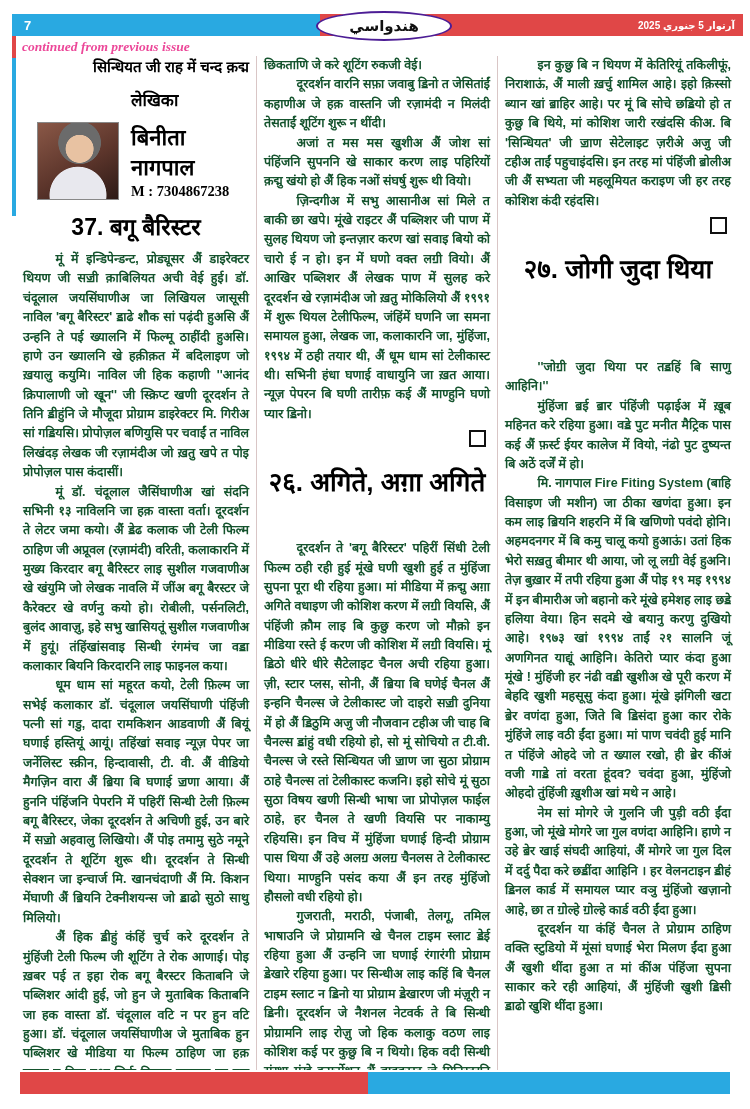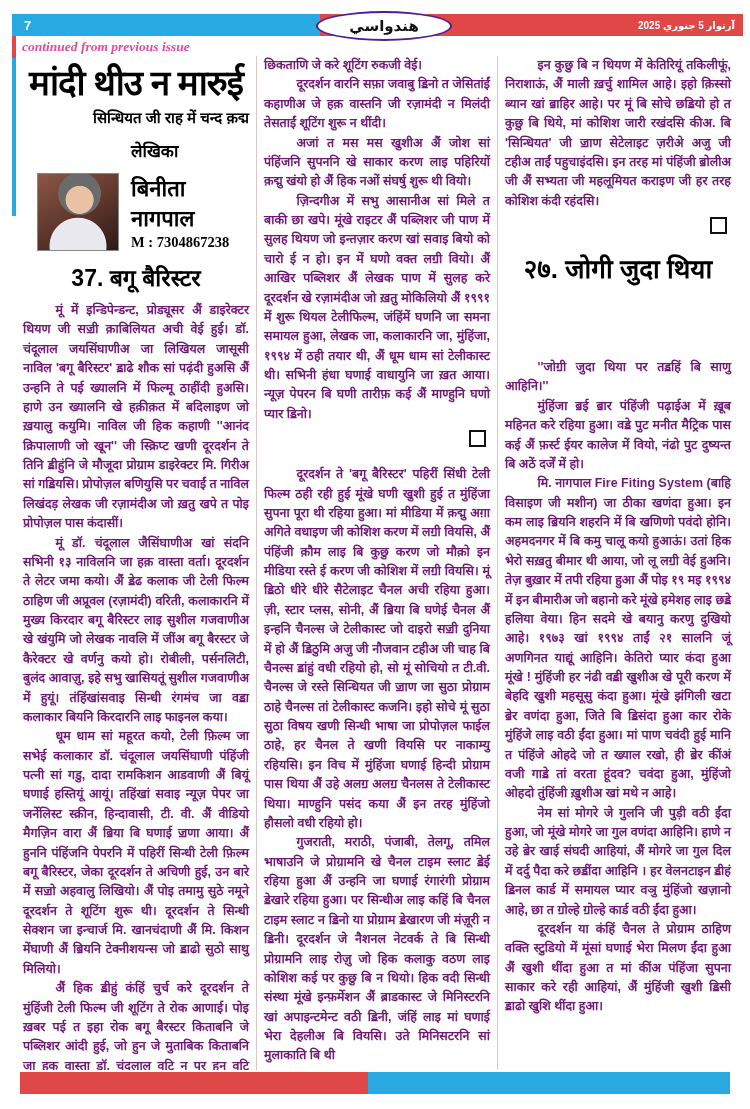--- a/index.html
+++ b/index.html
@@ -17,21 +17,21 @@
   .edge-strip{position:absolute;left:12px;top:36px;width:4px;height:180px;background:#29a9e1;}
   .edge-strip:before{content:"";position:absolute;left:0;top:0;width:4px;height:22px;background:#e04747;}
   
   .continued{position:absolute;left:22px;top:39px;color:#ec4899;font-weight:bold;font-style:italic;
              font-size:13.5px;font-family:"Liberation Serif","DejaVu Serif",serif;}
   
   .columns{position:absolute;left:16px;top:56px;width:722px;height:1014px;display:flex;}
   .col{flex:1;padding:0 7px;overflow:hidden;}
   .col + .col{border-left:1px solid #d9c6c6;}
   .col1{padding-top:0;}
-  p.body{margin:0;font-size:12.5px;line-height:1.55;font-weight:700;color:#701a75;
+  p.body{margin:0;font-size:12.5px;line-height:1.55;font-weight:700;color:#14532d;
          text-align:justify;text-indent:2.6em;}
   p.body.noindent{text-indent:0;}
   
   .art-title{font-size:35px;font-weight:bold;color:#000;text-align:center;margin:2px 0 2px 0;letter-spacing:-1px;}
   .art-sub{font-size:15px;font-weight:bold;text-align:right;margin:0 0 8px 0;}
   .author-row{display:flex;align-items:flex-end;margin:2px 0 2px 14px;}
   .photo{width:80px;height:76px;border:1px solid #888;flex:0 0 auto;
          background:
            radial-gradient(circle at 52% 34%, #e8c2a2 0 21%, rgba(0,0,0,0) 22%),
            radial-gradient(circle at 52% 26%, #6b6b6b 0 30%, rgba(0,0,0,0) 31%),
@@ -65,21 +65,20 @@
     </div>
   </div>
   <div class="masthead">هندواسي</div>
   <div class="edge-strip"></div>
 
   <div class="continued">continued from previous issue</div>
 
   <div class="columns">
 
     <div class="col col1">
-      <div class="art-title">मांदी थीउ न मारुई</div>
       <div class="art-sub">सिन्धियत जी राह में चन्द क़द्म</div>
       <div class="author-row">
         <div class="photo"></div>
         <div class="author-info">
           <div class="author-label">लेखिका</div>
           <div class="author-name">बिनीता नागपाल</div>
           <div class="author-phone">M : 7304867238</div>
         </div>
       </div>
       <div class="sec-head">37. बगू बैरिस्टर</div>
@@ -88,20 +87,21 @@
       <p class="body">धूम धाम सां महूरत कयो, टेली फ़िल्म जा सभेई कलाकार डॉ. चंदूलाल जयसिंघाणी पंहिंजी पत्नी सां गडु, दादा रामकिशन आडवाणी अैं बियूं घणाई हस्तियूं आयूं। तहिंखां सवाइ न्यूज़ पेपर जा जर्नेलिस्ट स्क्रीन, हिन्दावासी, टी. वी. अैं वीडियो मैगज़िन वारा अैं ॿिया बि घणाई ॼणा आया। अैं हुननि पंहिंजनि पेपरनि में पहिरीं सिन्धी टेली फ़िल्म बगू बैरिस्टर, जेका दूरदर्शन ते अचिणी हुई, उन बारे में सॼो अहवालु लिखियो। अैं पोइ तमामु सुठे नमूने दूरदर्शन ते शूटिंग शुरू थी। दूरदर्शन ते सिन्धी सेक्शन जा इन्चार्ज मि. खानचंदाणी अैं मि. किशन मेंघाणी अैं ॿियनि टेक्नीशयन्स जो ॾाढो सुठो साथु मिलियो।</p>
       <p class="body">अैं हिक ॾीहुं कंहिं चुर्च करे दूरदर्शन ते मुंहिंजी टेली फिल्म जी शूटिंग ते रोक आणाई। पोइ ख़बर पई त इहा रोक बगू बैरस्टर किताबनि जे पब्लिशर आंदी हुई, जो हुन जे मुताबिक किताबनि जा हक वास्ता डॉ. चंदूलाल वटि न पर हुन वटि हुआ। डॉ. चंदूलाल जयसिंघाणीअ जे मुताबिक हुन पब्लिशर खे मीडिया या फिल्म ठाहिण जा हक़ वास्ता न ॾिना हुआ सिर्फ किताब छपाइण जा हक़ वास्ता ॾिना हुआईं। हुननि जी पाण में</p>
     </div>
 
     <div class="col">
       <p class="body noindent">छिकताणि जे करे शूटिंग रुकजी वेई।</p>
       <p class="body">दूरदर्शन वारनि सफ़ा जवाबु ॾिनो त जेसितांईं कहाणीअ जे हक़ वास्तनि जी रज़ामंदी न मिलंदी तेसताईं शूटिंग शुरू न थींदी।</p>
       <p class="body">अजां त मस मस खुशीअ अैं जोश सां पंहिंजनि सुपननि खे साकार करण लाइ पहिरियों क़द्मु खंयो हो अैं हिक नओं संघर्षु शुरू थी वियो।</p>
       <p class="body">ज़िन्दगीअ में सभु आसानीअ सां मिले त बाकी छा खपे। मूंखे राइटर अैं पब्लिशर जी पाण में सुलह थियण जो इन्तज़ार करण खां सवाइ बियो को चारो ई न हो। इन में घणो वक्त लॻी वियो। अैं आखिर पब्लिशर अैं लेखक पाण में सुलह करे दूरदर्शन खे रज़ामंदीअ जो ख़तु मोकिलियो अैं १९९१ में शुरू थियल टेलीफिल्म, जंहिंमें घणनि जा समना समायल हुआ, लेखक जा, कलाकारनि जा, मुंहिंजा, १९९४ में ठही तयार थी, अैं धूम धाम सां टेलीकास्ट थी। सभिनी हंधा घणाई वाधायुनि जा ख़त आया। न्यूज़ पेपरन बि घणी तारीफ़ कई अैं माण्हुनि घणो प्यार ॾिनो।</p>
       <div class="endmark"></div>
+      <div class="sec-head big">२६. अगिते, अग़ा अगिते</div>
       <div class="spacer"></div>
       <p class="body">दूरदर्शन ते 'बगू बैरिस्टर' पहिरीं सिंधी टेली फिल्म ठही रही हुई मूंखे घणी खुशी हुई त मुंहिंजा सुपना पूरा थी रहिया हुआ। मां मीडिया में क़द्मु अग़ा अगिते वधाइण जी कोशिश करण में लॻी वियसि, अैं पंहिंजी क़ौम लाइ बि कुछु करण जो मौक़ो इन मीडिया रस्ते ई करण जी कोशिश में लॻी वियसि। मूं ॾिठो धीरे धीरे सैटेलाइट चैनल अची रहिया हुआ। ज़ी, स्टार प्लस, सोनी, अैं ॿिया बि घणेई चैनल अैं इन्हनि चैनल्स जे टेलीकास्ट जो दाइरो सॼी दुनिया में हो अैं ॾिठुमि अजु जी नौजवान टहीअ जी चाह बि चैनल्स ॾांहुं वधी रहियो हो, सो मूं सोचियो त टी.वी. चैनल्स जे रस्ते सिन्धियत जी ॼाण जा सुठा प्रोग्राम ठाहे चैनल्स तां टेलीकास्ट कजनि। इहो सोचे मूं सुठा सुठा विषय खणी सिन्धी भाषा जा प्रोपोज़ल फाईल ठाहे, हर चैनल ते खणी वियसि पर नाकाम्यु रहियसि। इन विच में मुंहिंजा घणाई हिन्दी प्रोग्राम पास थिया अैं उहे अलॻ अलॻ चैनलस ते टेलीकास्ट थिया। माण्हुनि पसंद कया अैं इन तरह मुंहिंजो हौसलो वधी रहियो हो।</p>
       <p class="body">गुजराती, मराठी, पंजाबी, तेलगू, तमिल भाषाउनि जे प्रोग्रामनि खे चैनल टाइम स्लाट ॾेई रहिया हुआ अैं उन्हनि जा घणाई रंगारंगी प्रोग्राम ॾेखारे रहिया हुआ। पर सिन्धीअ लाइ कहिं बि चैनल टाइम स्लाट न ॾिनो या प्रोग्राम ॾेखारण जी मंज़ूरी न ॾिनी। दूरदर्शन जे नैशनल नेटवर्क ते बि सिन्धी प्रोग्रामनि लाइ रोज़ु जो हिक कलाकु वठण लाइ कोशिश कई पर कुछु बि न थियो। हिक वदी सिन्धी संस्था मूंखे इन्फ़र्मेशन अैं ब्राडकास्ट जे मिनिस्टरनि खां अपाइन्टमेन्ट वठी ॾिनी, जंहिं लाइ मां घणाई भेरा देहलीअ बि वियसि। उते मिनिसटरनि सां मुलाकाति बि थी</p>
     </div>
 
     <div class="col">
       <p class="body">इन कुछु बि न थियण में केतिरियूं तकिलीफूं, निराशाऊं, अैं माली ख़र्चु शामिल आहे। इहो क़िस्सो ब्यान खां ॿाहिर आहे। पर मूं बि सोचे छॾियो हो त कुछु बि थिये, मां कोशिश जारी रखंदसि कीअ. बि 'सिन्धियत' जी ॼाण सेटेलाइट ज़रीअे अजु जी टहीअ ताईं पहुचाइंदसि। इन तरह मां पंहिंजी ॿोलीअ जी अैं सभ्यता जी महलूमियत कराइण जी हर तरह कोशिश कंदी रहंदसि।</p>
       <div class="endmark"></div>
       <div class="sec-head big">२७. जोगी जुदा थिया</div>
       <div class="spacer-lg"></div>

